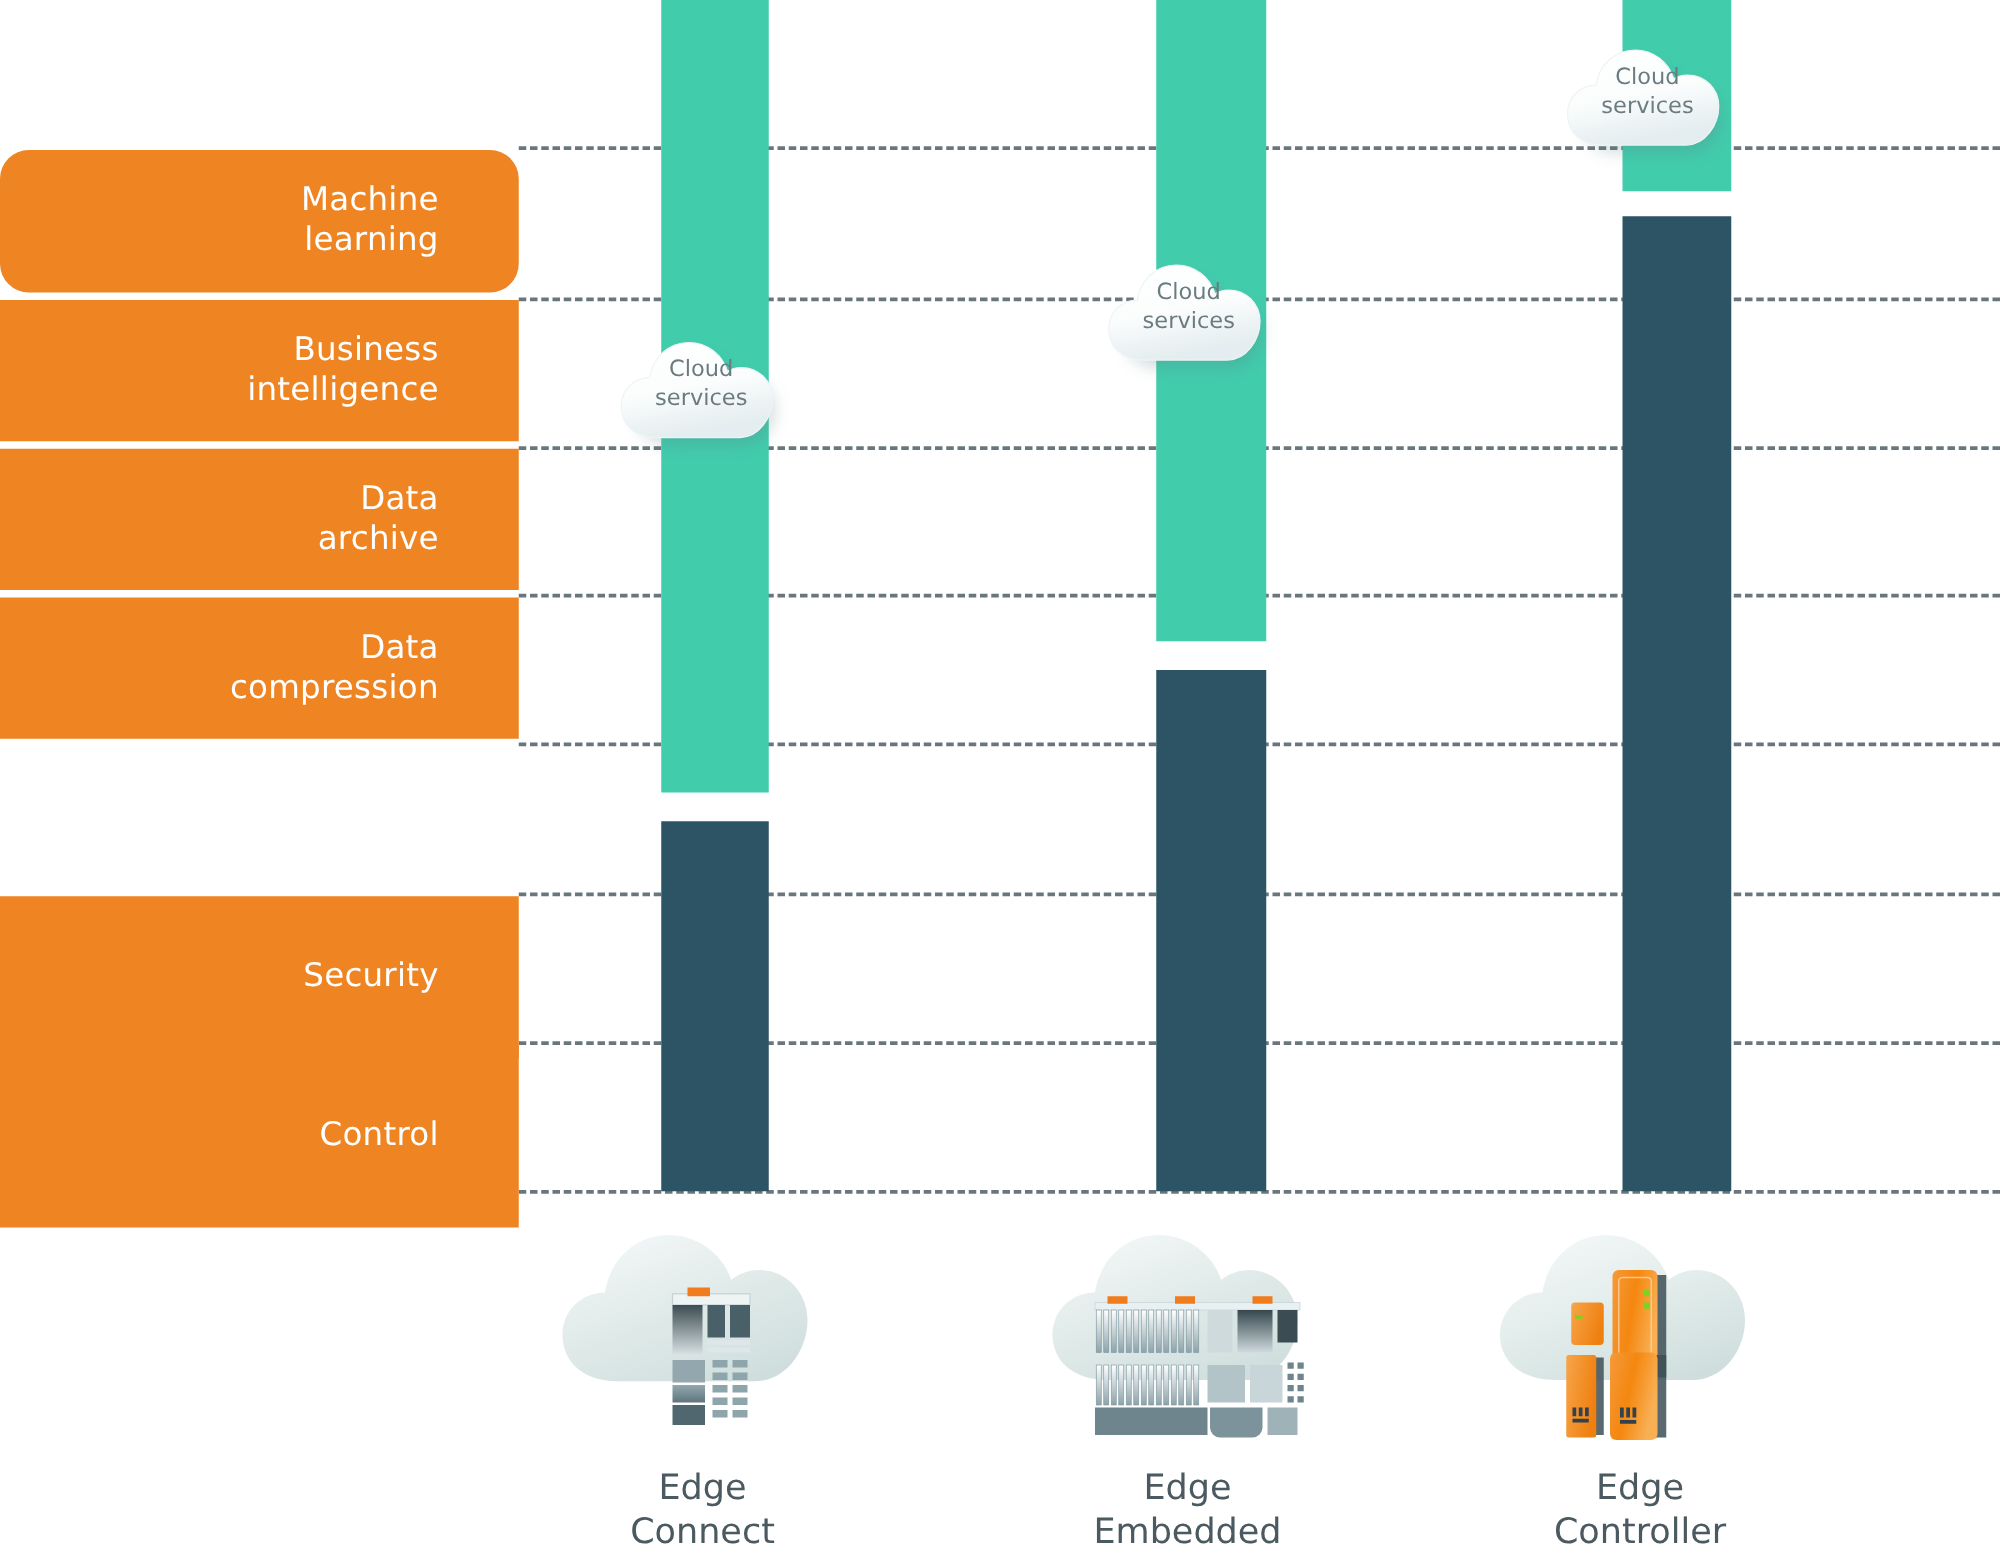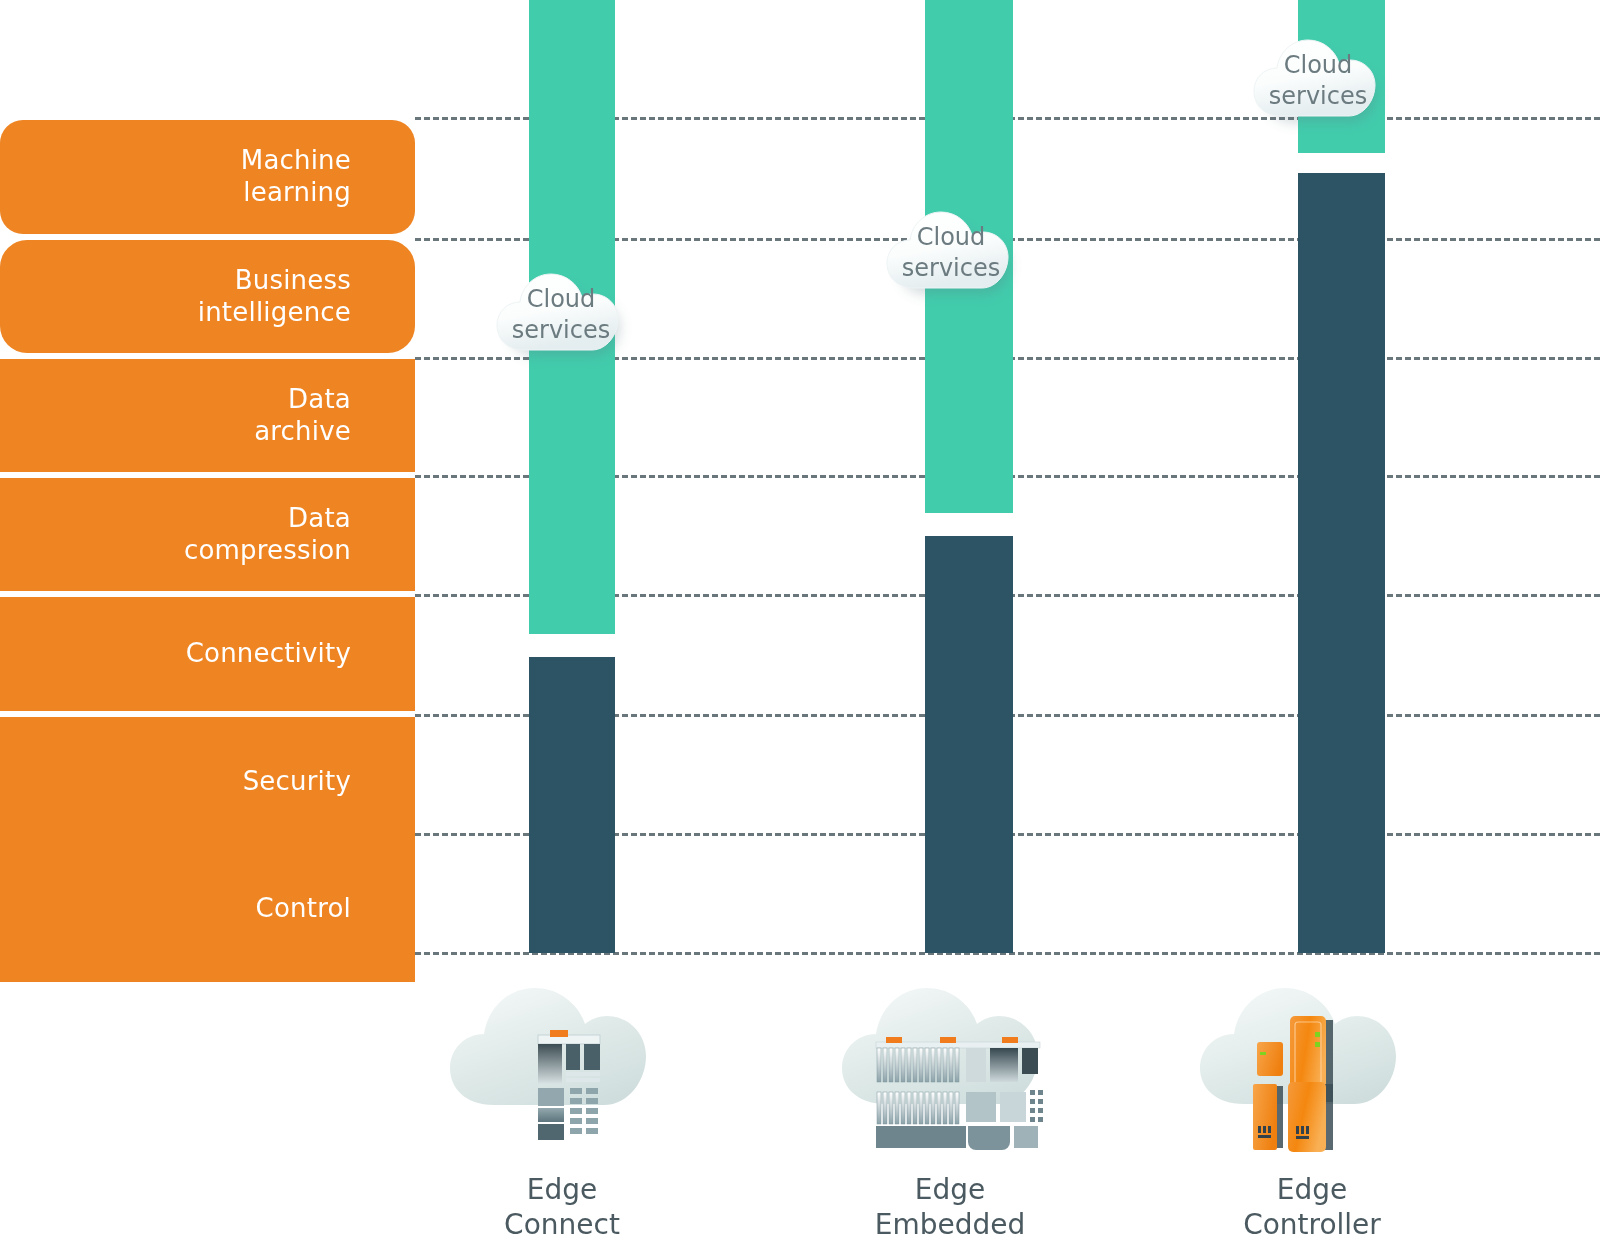--- a/index.html
+++ b/index.html
@@ -44,21 +44,21 @@
 
   
   .cloud-badge{position:absolute;width:132px;height:104px;}
   .cloud-badge .shadow{
     position:absolute;left:10px;top:12px;width:122px;height:92px;
     filter:blur(7px);opacity:.30;
   }
   .cloud-badge svg{position:absolute;left:0;top:0;}
   .cloud-badge .cb-text{
     position:absolute;left:0;top:22px;width:132px;
-    text-align:center;color:#6b7b80;font-size:24px;line-height:1.28;
+    text-align:center;color:#6b7b80;font-size:18px;line-height:1.28;
     white-space:pre-line;pointer-events:none;
   }
 
   
   .product{position:absolute;width:260px;text-align:center;}
   .product .art{position:relative;width:260px;height:180px;margin:0 auto;}
   .product .pname{
     margin-top:12px;color:#4b5a60;font-size:28px;line-height:1.25;
     white-space:pre-line;
   }
@@ -76,34 +76,31 @@
   <div class="gridline" style="top:594px"></div>
   <div class="gridline" style="top:714px"></div>
   <div class="gridline" style="top:833px"></div>
   <div class="gridline" style="top:952px"></div>
 
   <div class="cap-col">
     <div class="cap-row" style="top:120px;height:114px;border-radius:23px;">
       <div class="cap-label">Machine
 learning</div>
     </div>
-    <div class="cap-row" style="top:240px;height:113px;border-radius:27px;">
+    <div class="cap-row" style="top:240px;height:113px;">
       <div class="cap-label">Business
 intelligence</div>
     </div>
     <div class="cap-row" style="top:359px;height:113px;">
       <div class="cap-label">Data
 archive</div>
     </div>
     <div class="cap-row" style="top:478px;height:113px;">
       <div class="cap-label">Data
 compression</div>
-    </div>
-    <div class="cap-row" style="top:597px;height:114px;">
-      <div class="cap-label">Connectivity</div>
     </div>
     <div class="cap-row" style="top:717px;height:130px;">
       <div class="cap-label">Security</div>
     </div>
     <div class="cap-row" style="top:836px;height:146px;">
       <div class="cap-label">Control</div>
     </div>
   </div>
 
   <div class="bar-seg bar-cloud" style="left:529px;top:0px;width:86px;height:634px;"></div>

